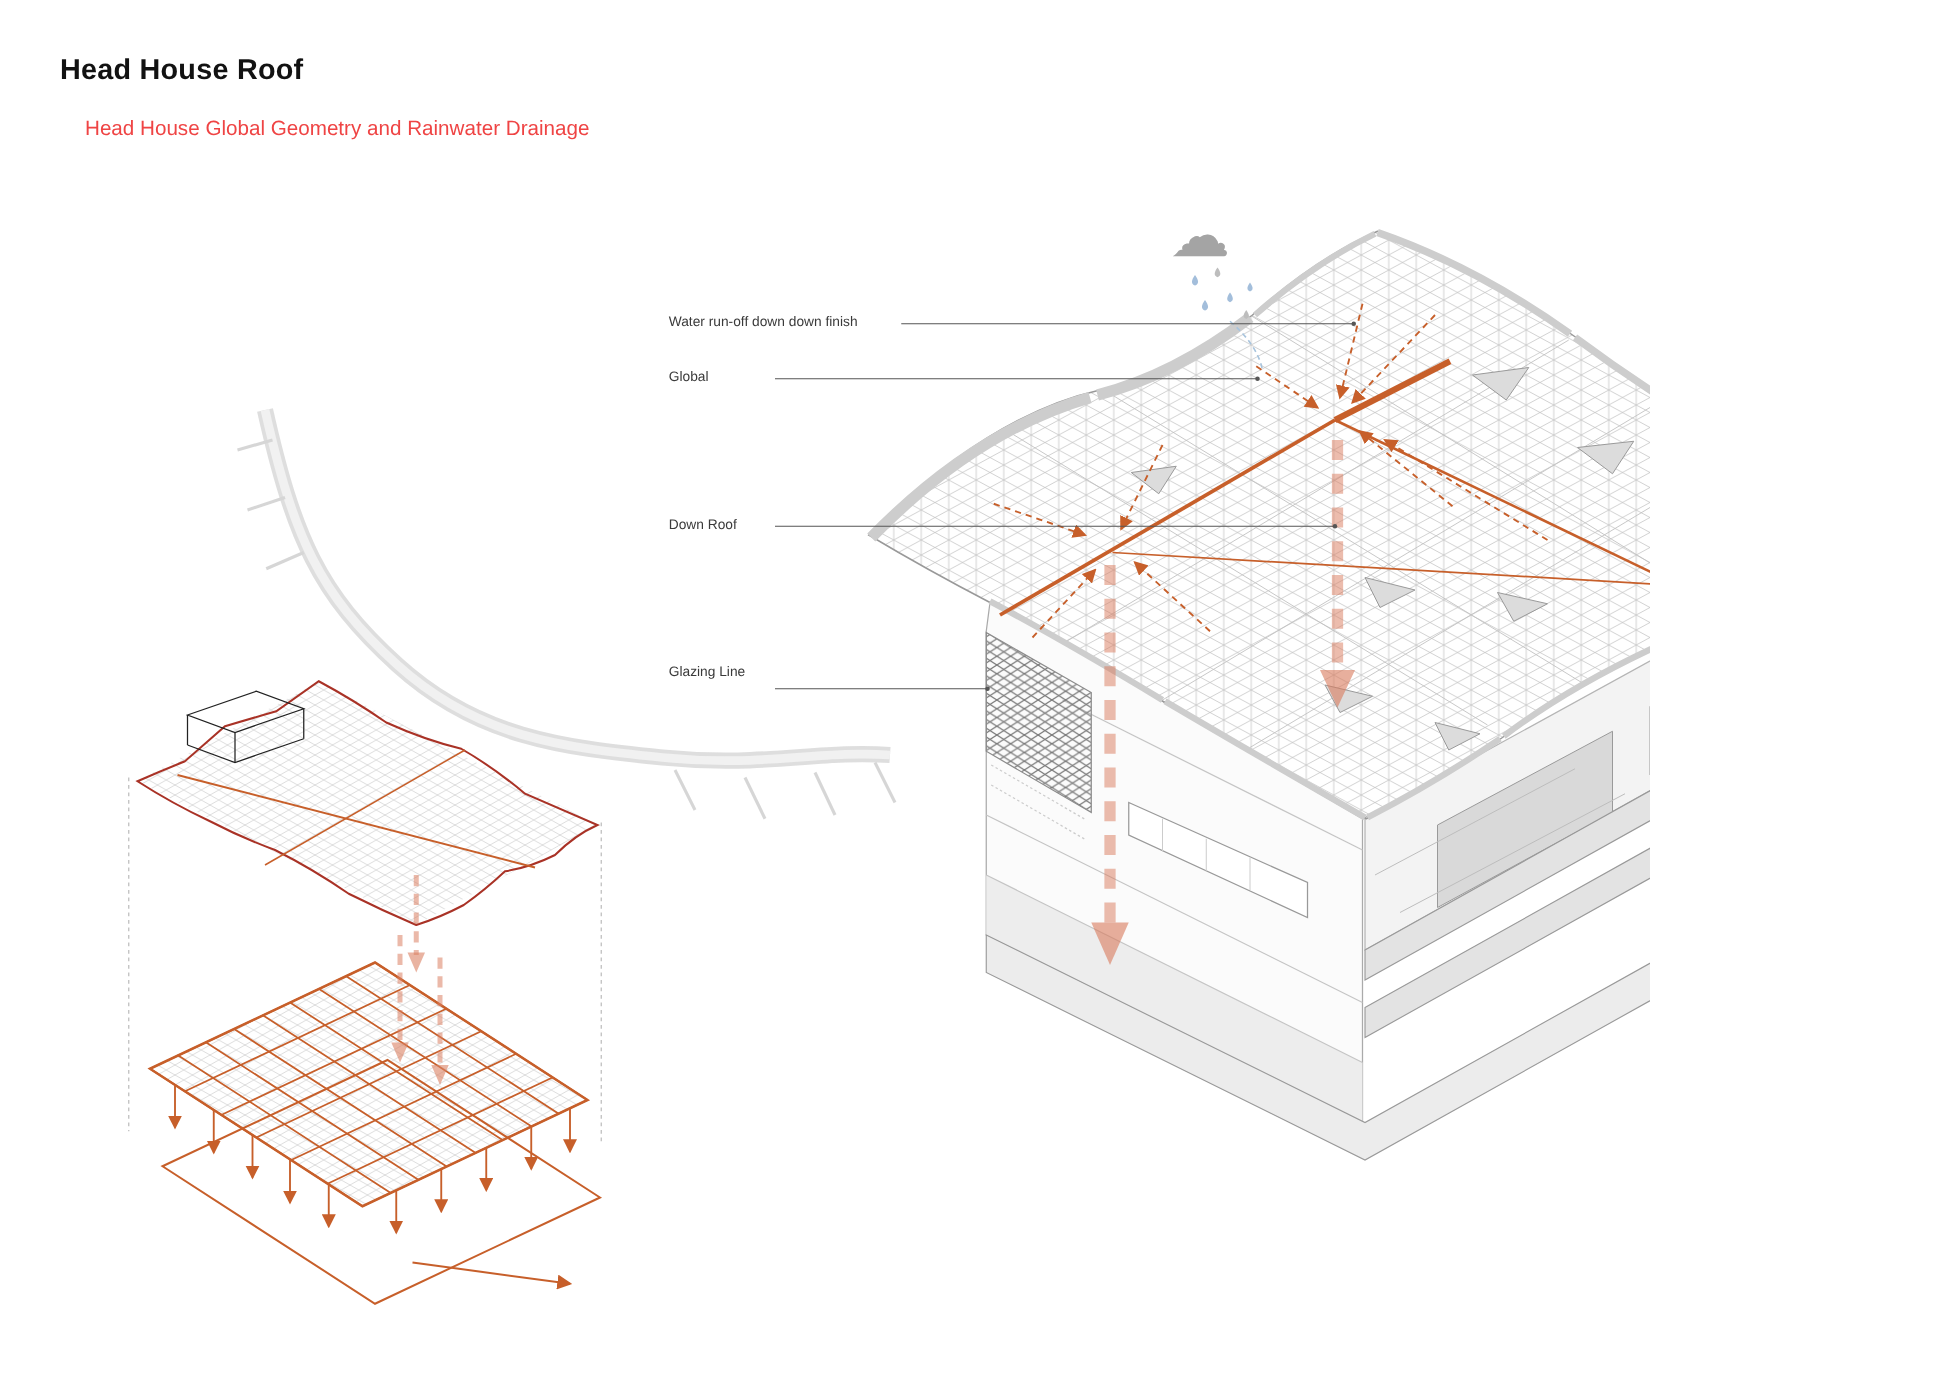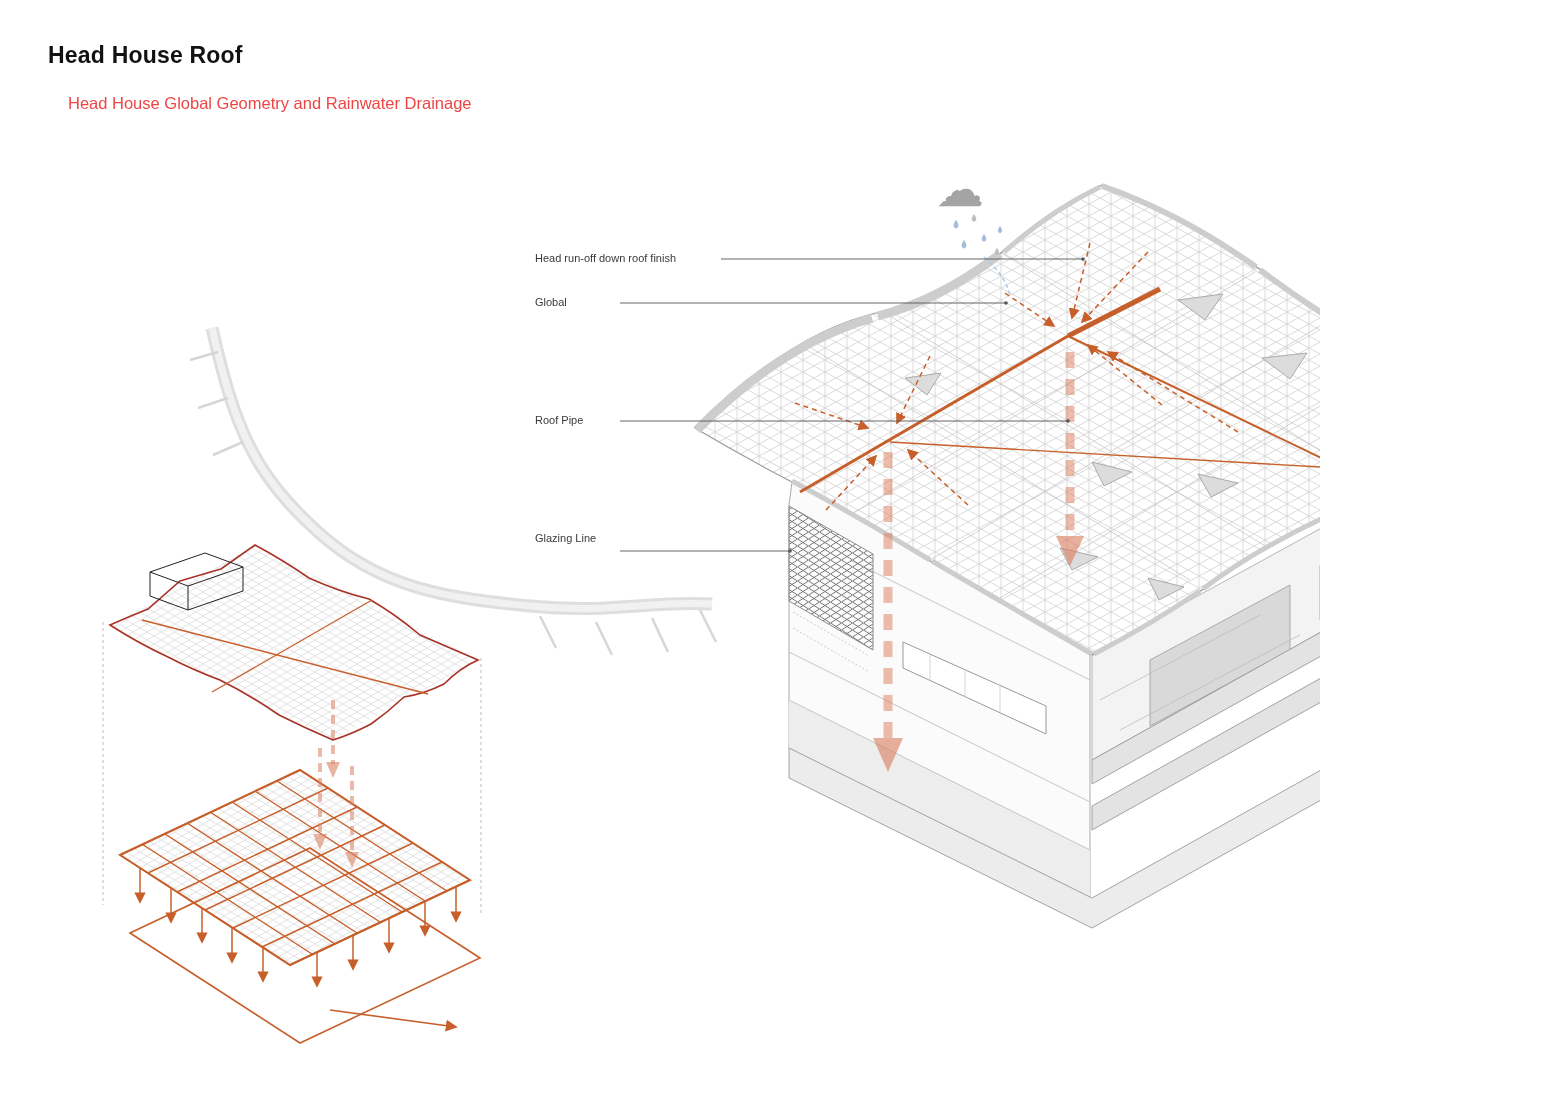--- a/index.html
+++ b/index.html
@@ -227,18 +227,18 @@
       <line x1="620" y1="551" x2="790" y2="551"></line>
       <circle cx="790" cy="551" r="1.8" fill="#555555" stroke="none"></circle>
     </g>
   </svg>
 
   <div class="title">Head House Roof</div>
   <div class="subtitle">Head House Global Geometry and Rainwater Drainage</div>
 
   <div class="cloud">☁</div>
 
-  <div class="callout" style="left:535px;top:253px">Head run-off down roof finish</div>
+  <div class="callout" style="left:535px;top:253px">Water run-off down down finish</div>
   <div class="callout" style="left:535px;top:297px">Global</div>
-  <div class="callout" style="left:535px;top:415px">Roof Pipe</div>
+  <div class="callout" style="left:535px;top:415px">Down Roof</div>
   <div class="callout" style="left:535px;top:533px">Glazing Line</div>
 
 </div>
 
 </body></html>

